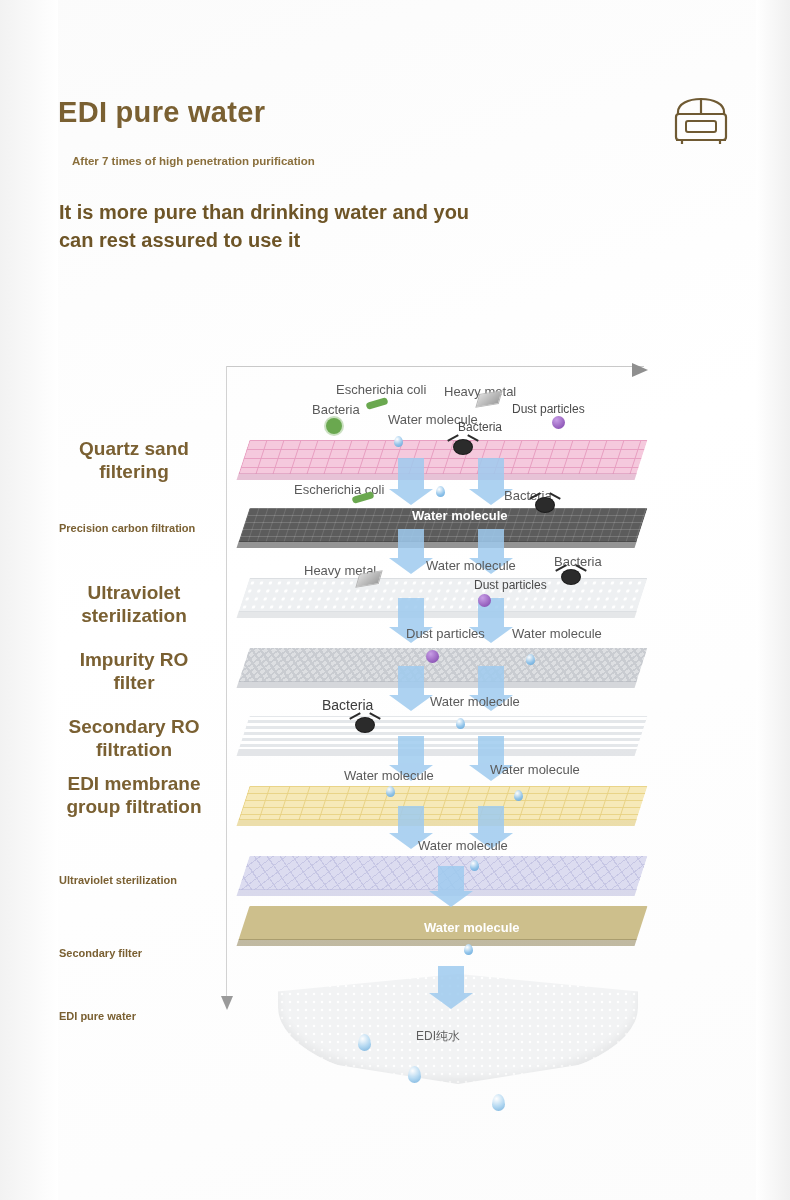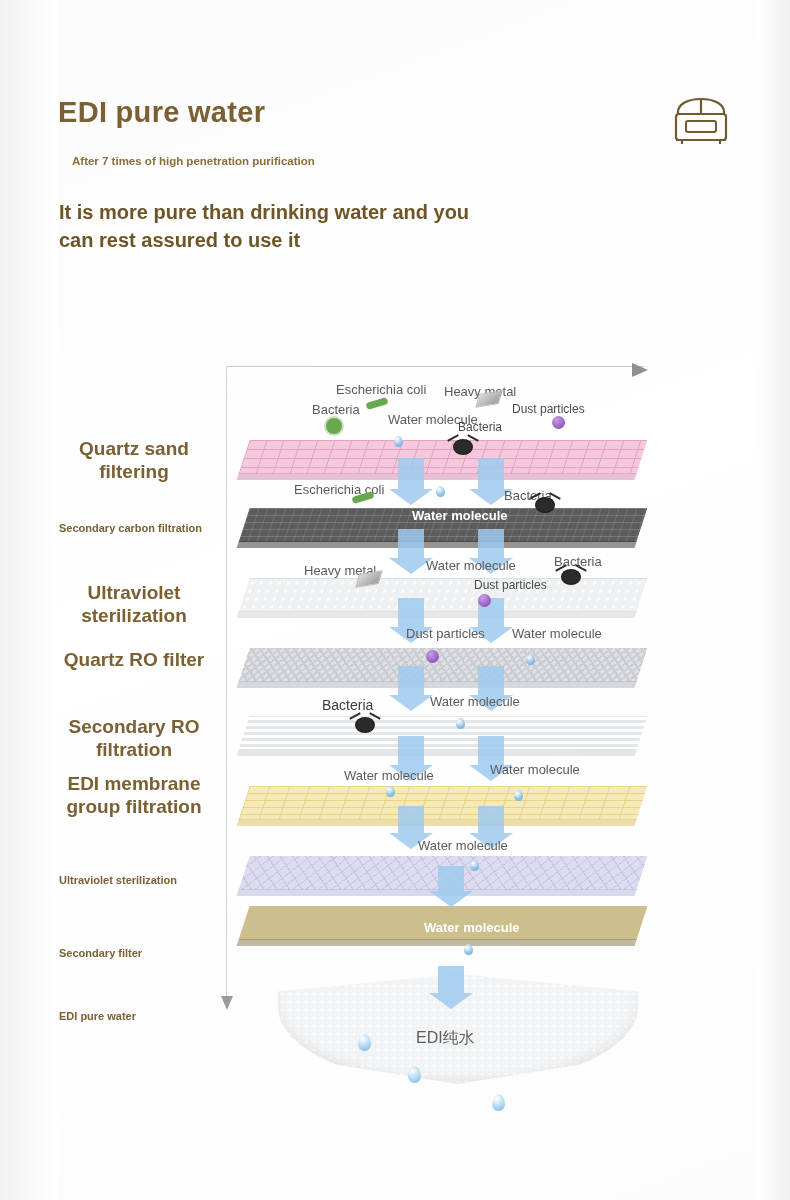--- a/index.html
+++ b/index.html
@@ -169,21 +169,21 @@
     background-image: radial-gradient(circle, #ffffff 1.2px, transparent 1.6px);
     background-size: 8px 8px;
     border-radius: 0 0 48% 48% / 0 0 70% 70%;
     box-shadow: inset 0 -6px 10px rgba(0,0,0,.05);
     clip-path: polygon(0 16%, 50% 0, 100% 16%, 100% 74%, 50% 100%, 0 74%);
   }
   .reservoir-label {
     position: absolute;
     left: 190px;
     top: 662px;
-    font-size: 16px;
+    font-size: 12px;
     color: #5d5d5d;
   }
 
   
   .flow-arrow {
     position: absolute;
     width: 26px;
     background: #9fcbef;
     opacity: .85;
   }
@@ -286,23 +286,23 @@
       <path d="M6 16 C6 8, 16 3, 29 3 C42 3, 52 8, 52 16 L52 18 L6 18 Z" fill="none" stroke="#6f5a33" stroke-width="2.2" stroke-linejoin="round"></path>
       <path d="M29 3 L29 18" stroke="#6f5a33" stroke-width="2.2"></path>
       <rect x="4" y="18" width="50" height="26" rx="3" fill="none" stroke="#6f5a33" stroke-width="2.2"></rect>
       <rect x="14" y="25" width="30" height="11" rx="2" fill="none" stroke="#6f5a33" stroke-width="2"></rect>
       <path d="M4 44 L54 44" stroke="#6f5a33" stroke-width="2.2"></path>
       <path d="M10 44 L10 48 M48 44 L48 48" stroke="#6f5a33" stroke-width="2.2"></path>
     </svg>
   </div>
 
   <div class="stage-label big" style="top:437px;">Quartz sand filtering</div>
-  <div class="stage-label small" style="top:522px;">Secondary carbon filtration</div>
+  <div class="stage-label small" style="top:522px;">Precision carbon filtration</div>
   <div class="stage-label big" style="top:581px;">Ultraviolet sterilization</div>
-  <div class="stage-label big" style="top:648px;">Quartz RO filter</div>
+  <div class="stage-label big" style="top:648px;">Impurity RO filter</div>
   <div class="stage-label big" style="top:772px;">EDI membrane group filtration</div>
   <div class="stage-label big" style="top:715px;">Secondary RO filtration</div>
   <div class="stage-label small" style="top:874px;">Ultraviolet sterilization</div>
   <div class="stage-label small" style="top:947px;">Secondary filter</div>
   <div class="stage-label small" style="top:1010px;">EDI pure water</div>
 
   <div class="diagram">
     <div class="frame-top"></div>
     <div class="frame-left"></div>
     <div class="arrow-tip-tr"></div>

